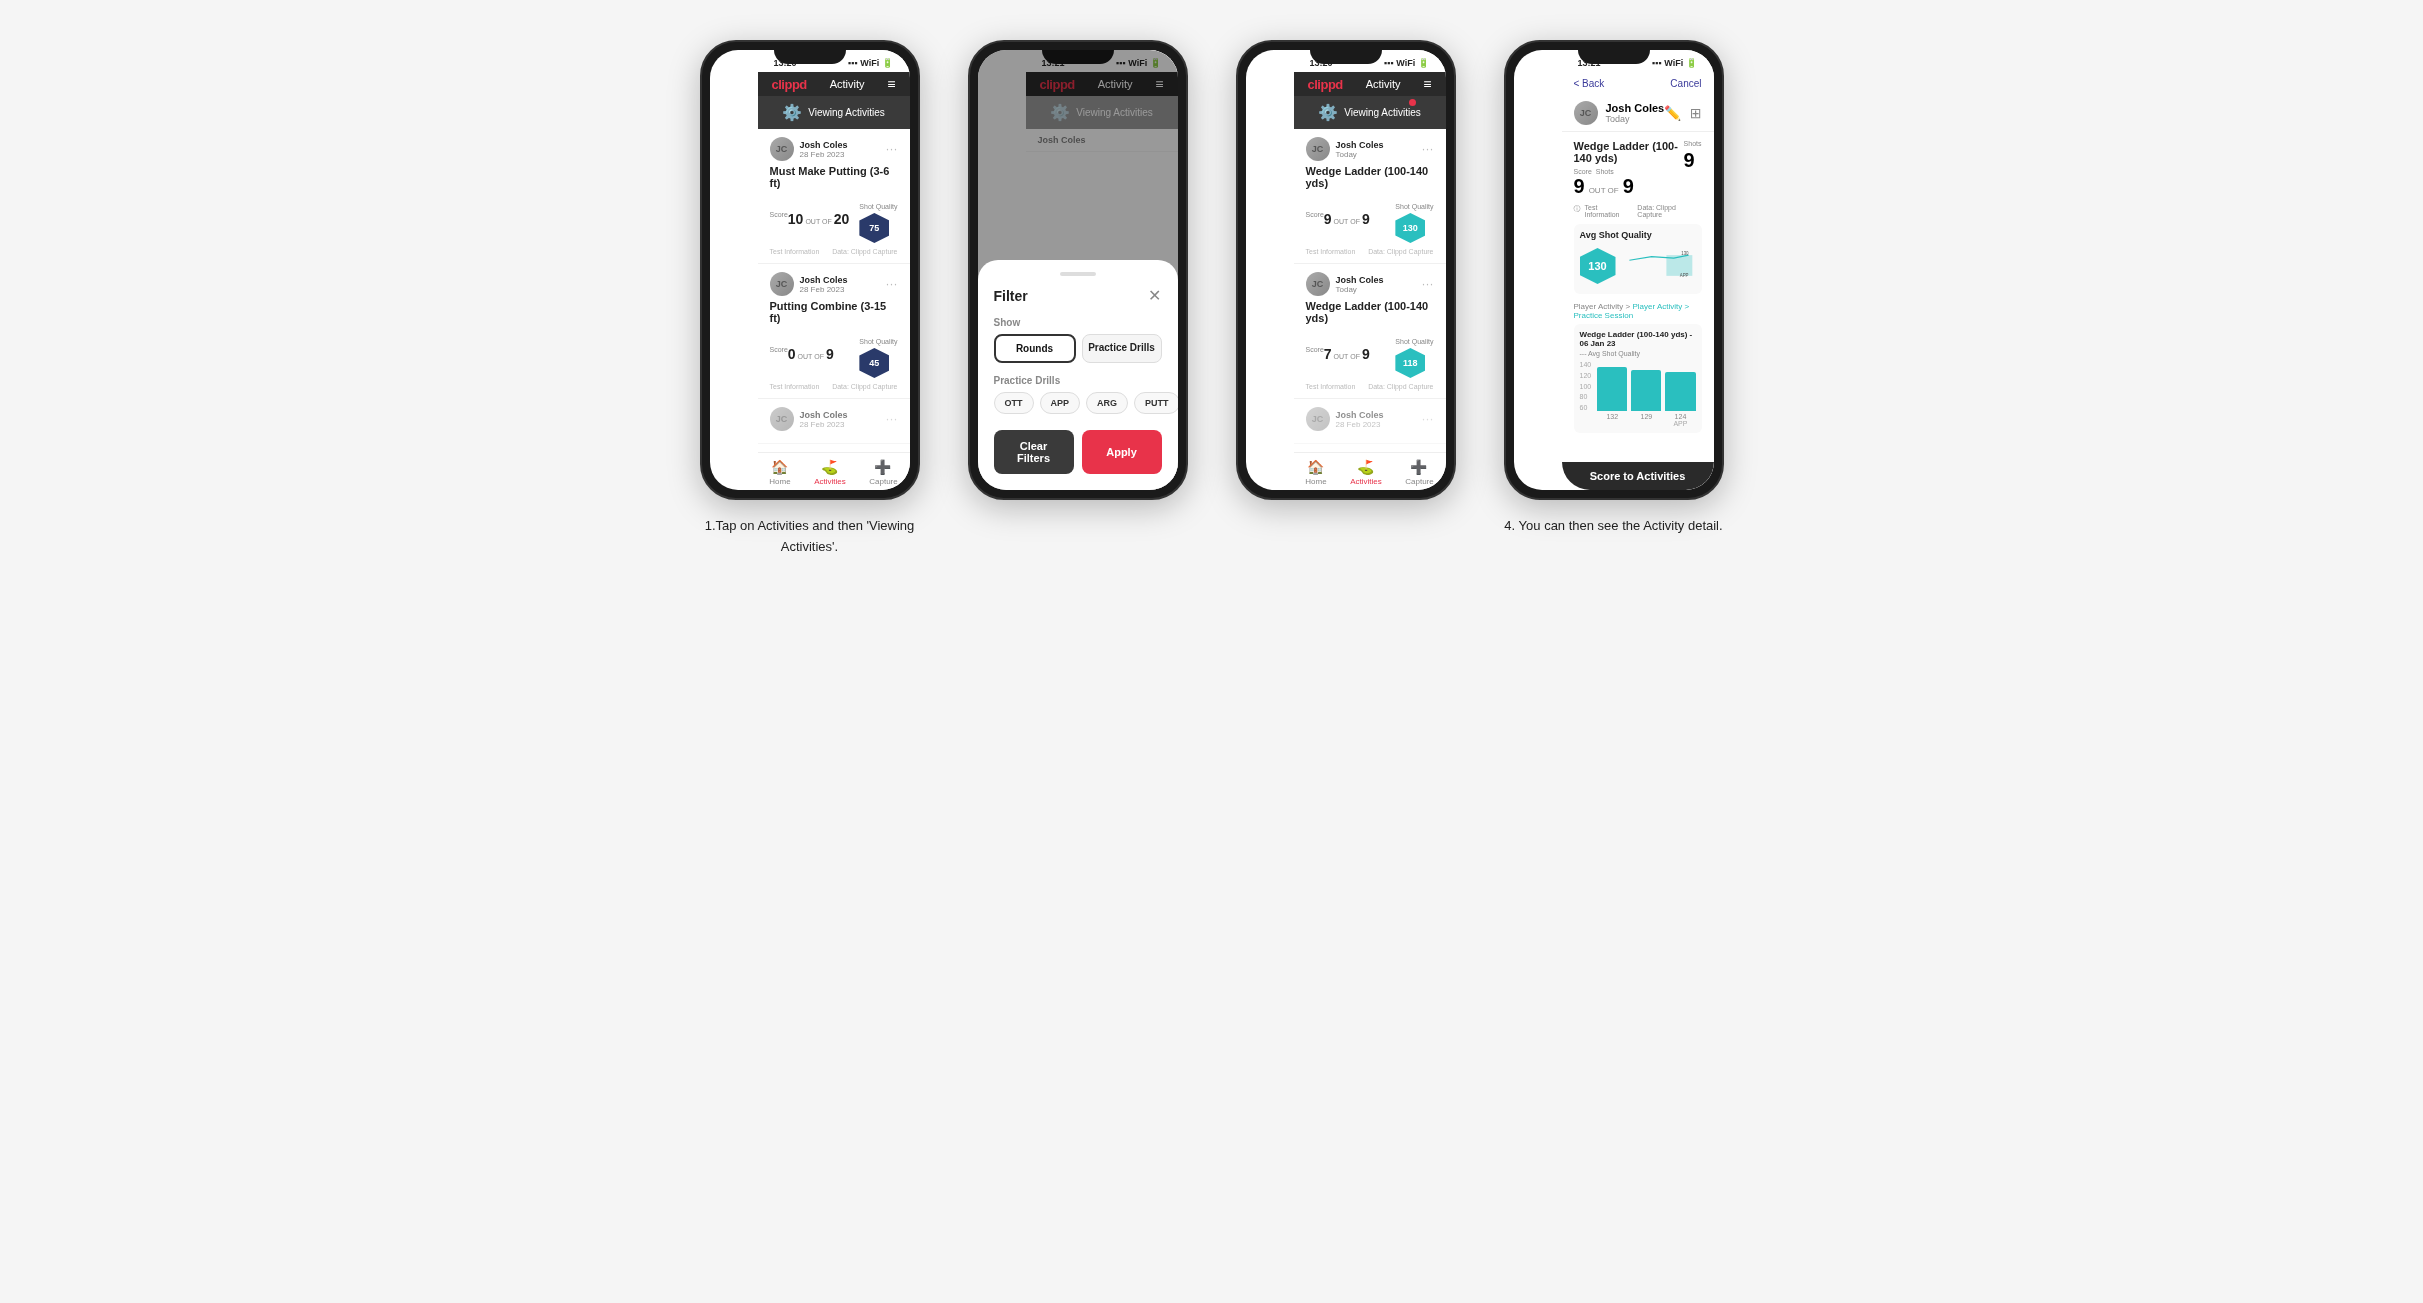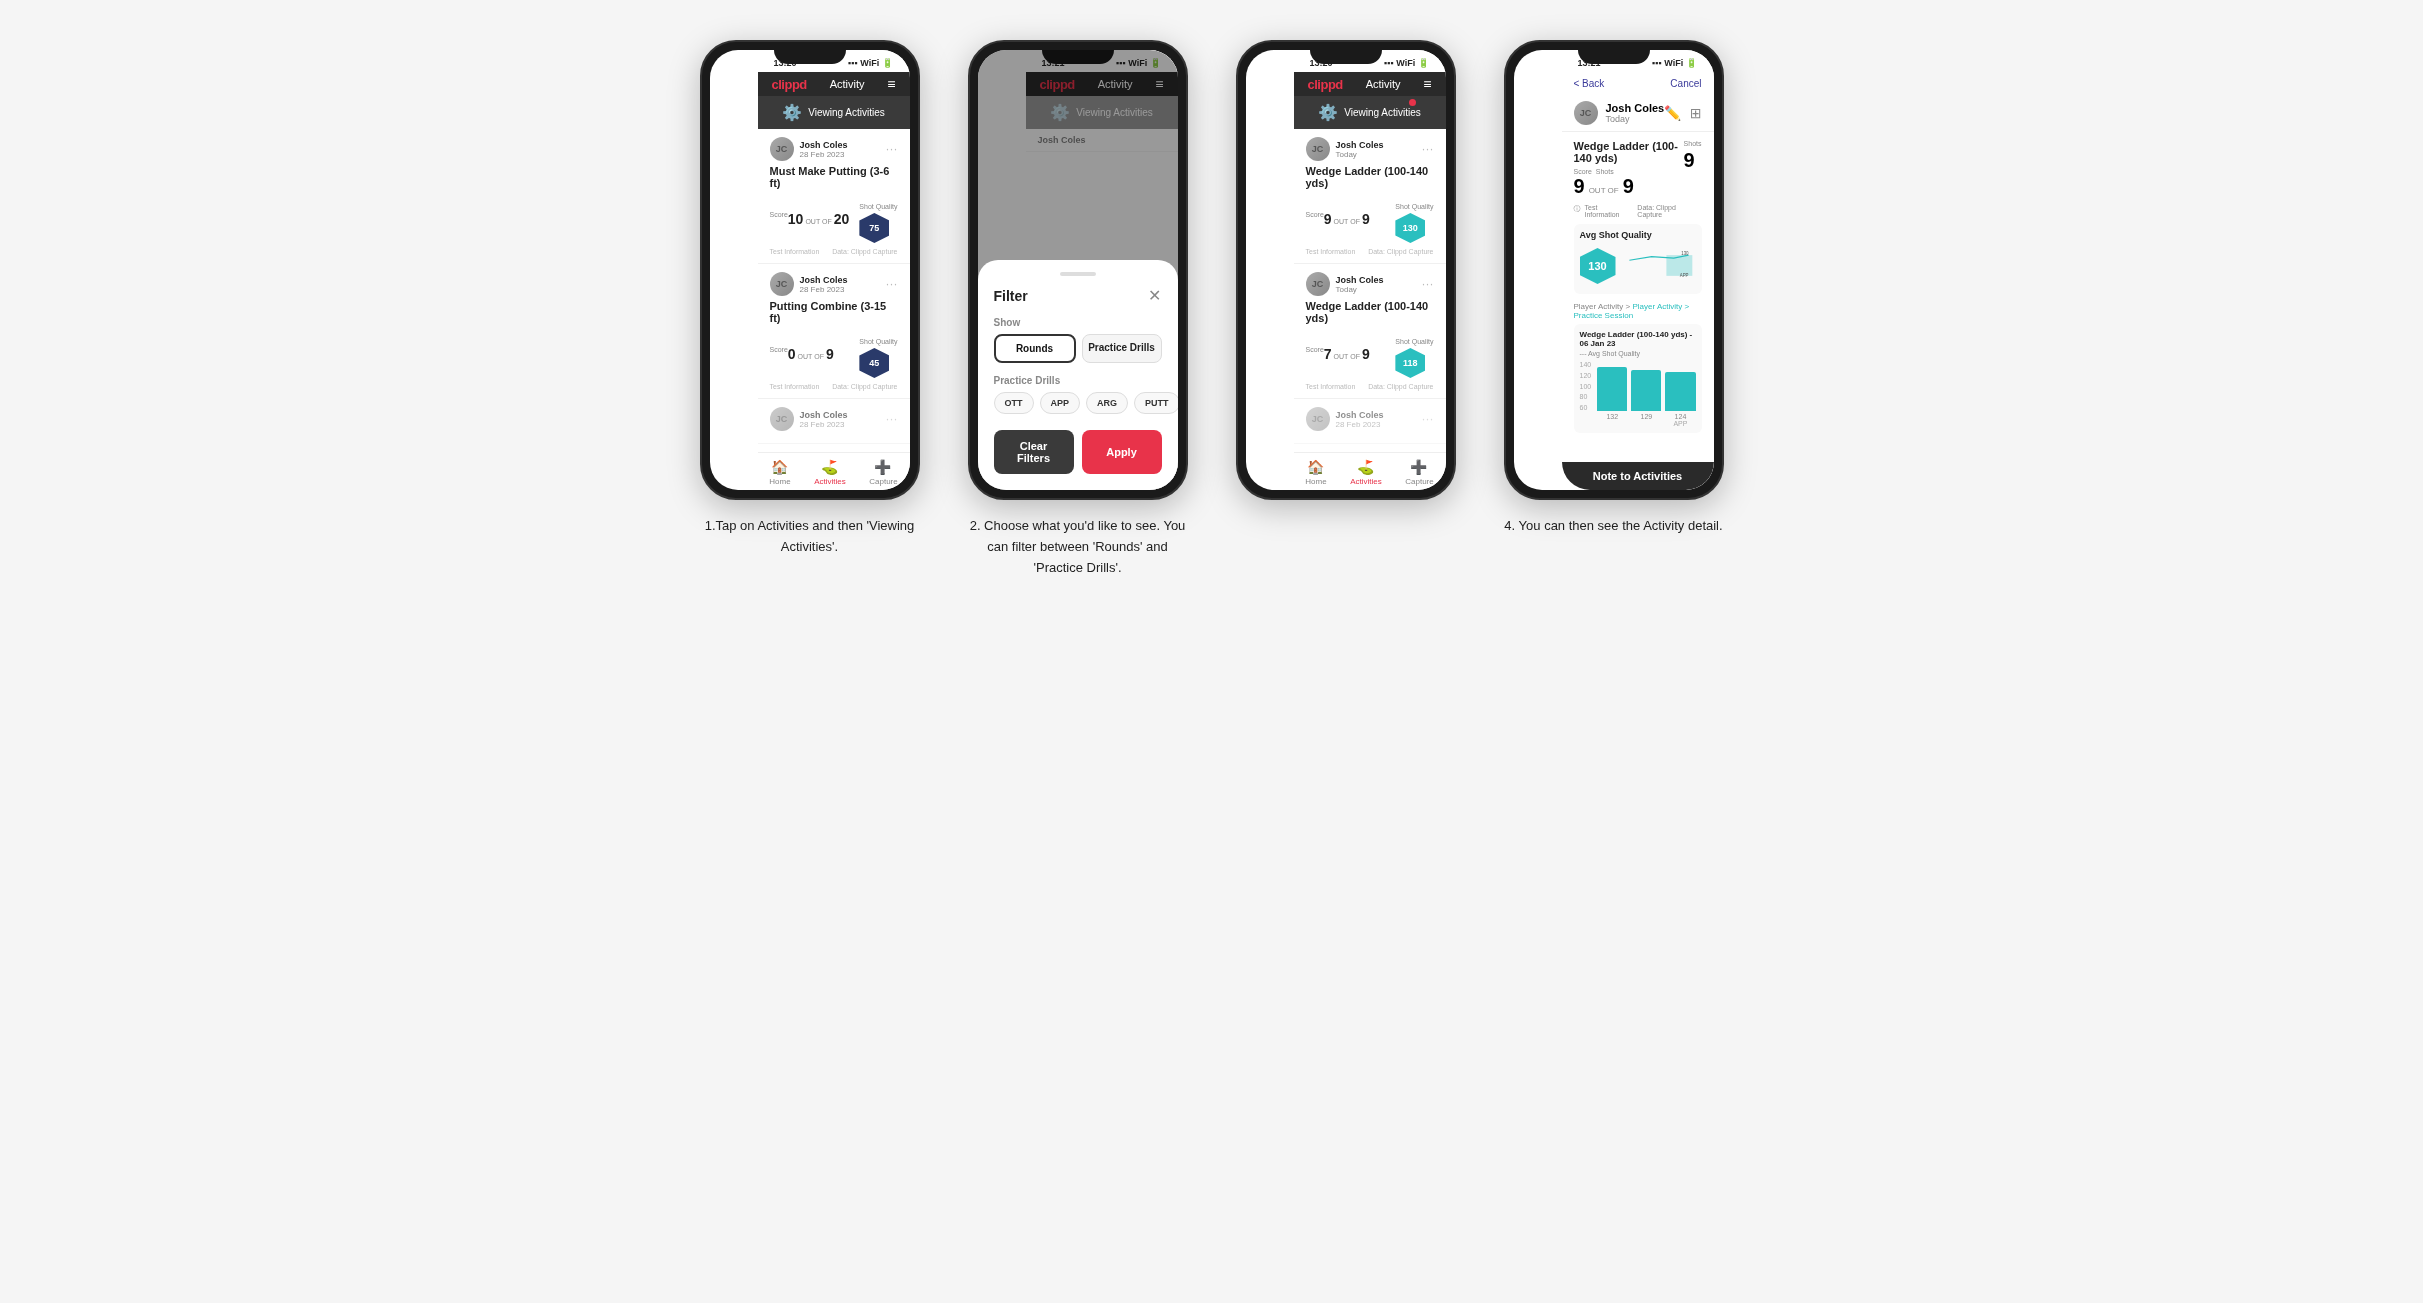--- a/index.html
+++ b/index.html
@@ -554,21 +554,20 @@
             <span class="bottom-nav-icon" style="color:#e8334a;">⛳</span>
             <span>Activities</span>
           </div>
           <div class="bottom-nav-item">
             <span class="bottom-nav-icon">➕</span>
             <span>Capture</span>
           </div>
         </div>
       </div>
     </div>
-    <div class="description-text">2. Choose what you'd like to see. You can filter between 'Rounds' and 'Practice Drills'.</div>
   </div>
 
   <div class="phone-col">
     <div class="phone-frame">
       <div class="notch"></div>
       <div class="phone-screen">
         <div class="status-bar">
           <span>13:20</span>
           <div class="status-icons">
             <span>▪▪▪</span>
@@ -800,19 +799,19 @@
                 <div style="display:flex;gap:4px;">
                   <div style="flex:1;text-align:center;font-size:7px;color:#aaa;"></div>
                   <div style="flex:1;text-align:center;font-size:7px;color:#aaa;"></div>
                   <div style="flex:1;text-align:center;font-size:7px;color:#aaa;">APP</div>
                 </div>
               </div>
             </div>
           </div>
         </div>
 
-        <div class="detail-back-btn">Note to Activities</div>
+        <div class="detail-back-btn">Score to Activities</div>
       </div>
     </div>
     <div class="description-text">4. You can then see the Activity detail.</div>
   </div>
 
 </div>
 
 </body></html>

